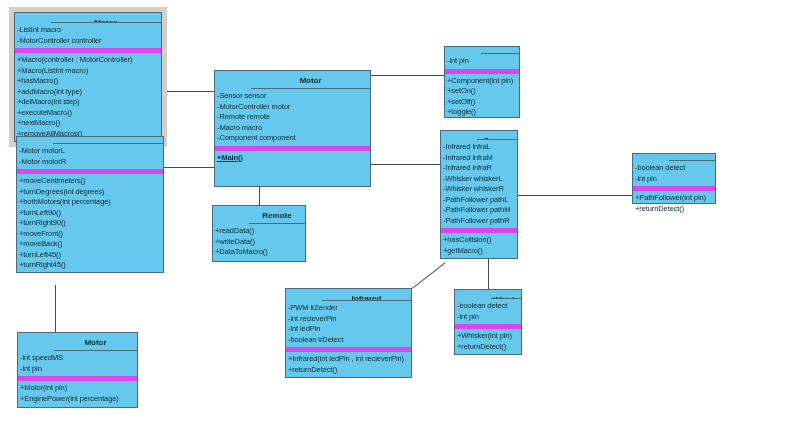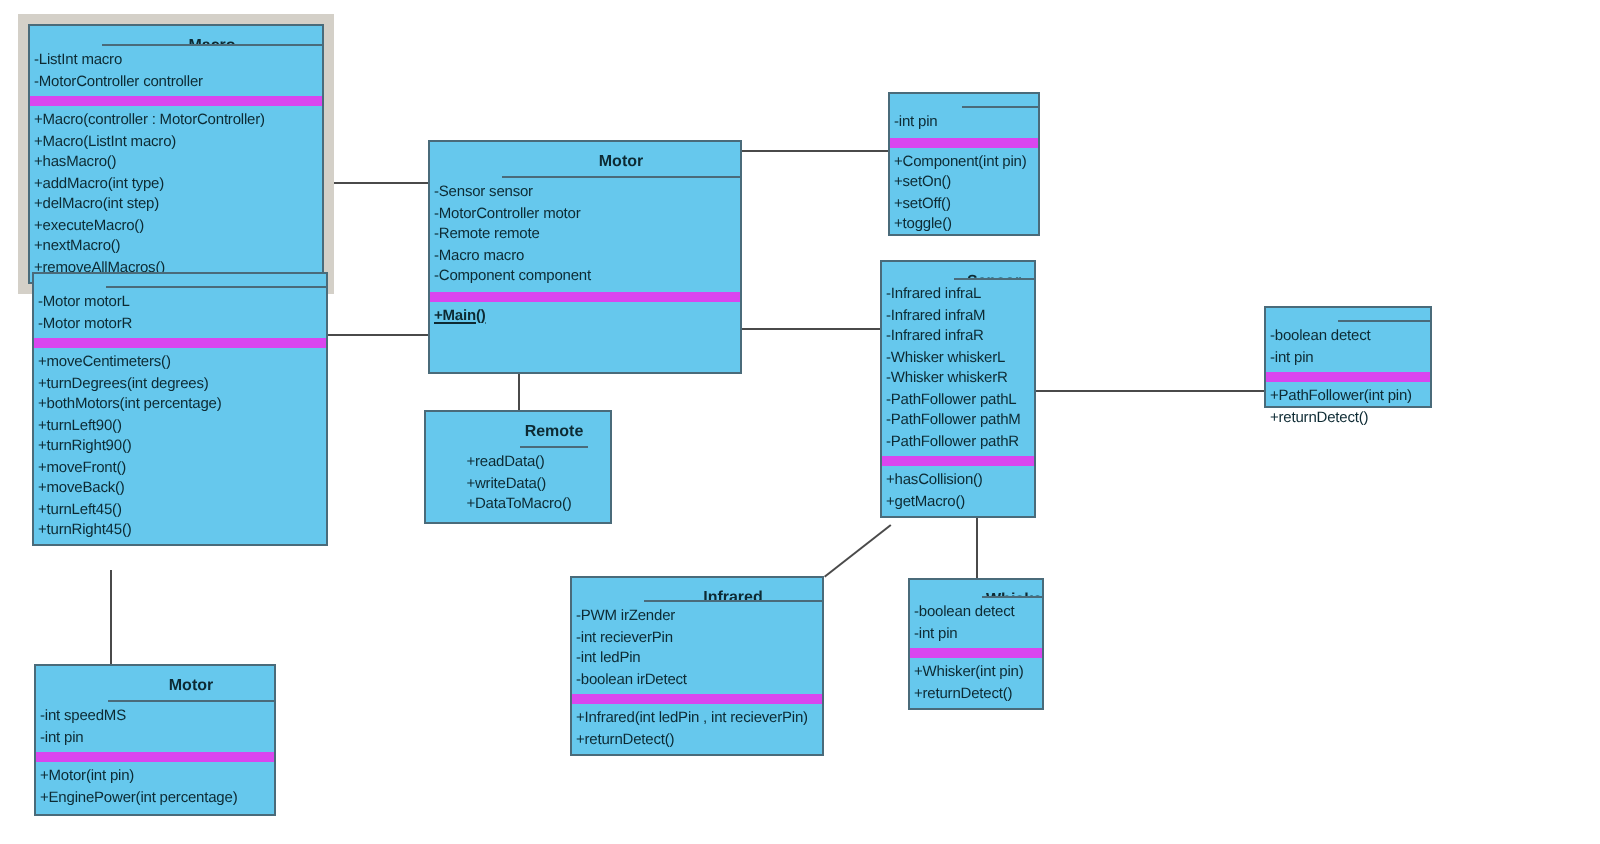--- a/index.html
+++ b/index.html
@@ -152,21 +152,21 @@
       <div class="member">-MotorController motor</div>
       <div class="member">-Remote remote</div>
       <div class="member">-Macro macro</div>
       <div class="member">-Component component</div>
     </div>
     <div class="compartment">
       <div class="member underline">+Main()</div>
     </div>
   </div>
 
-  <div class="uml" style="left:212px; top:205px; width:94px; height:57px;align-items:center;">
+  <div class="uml" style="left:212px; top:205px; width:94px; height:57px;">
     <div class="title">Remote</div>
     <div class="compartment">
       <div class="member">+readData()</div>
       <div class="member">+writeData()</div>
       <div class="member">+DataToMacro()</div>
     </div>
   </div>
 
   <div class="uml" style="left:444px; top:46px; width:76px; height:72px;">
     <div class="title">Component</div>

